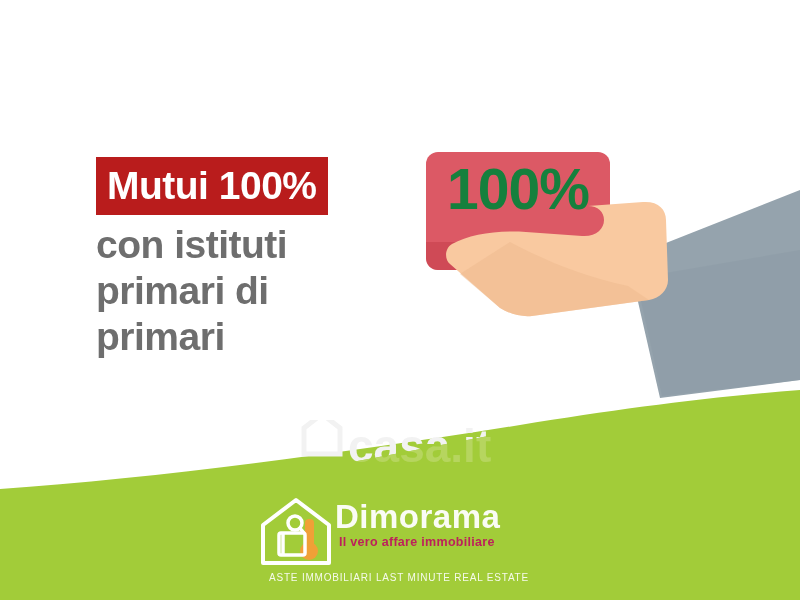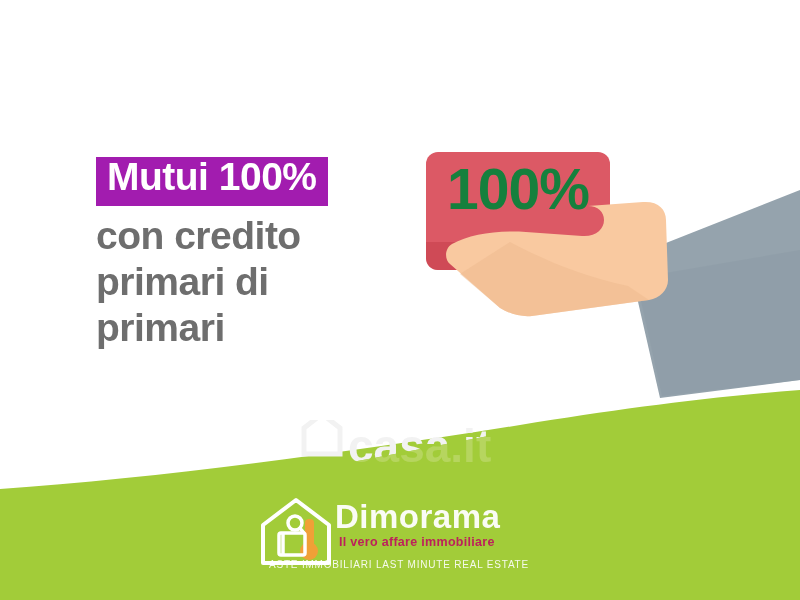--- a/index.html
+++ b/index.html
@@ -39,27 +39,27 @@
 
   
   .headline {
     position: absolute;
     left: 96px;
     top: 157px;
     width: 330px;
   }
   .headline-hl {
     display: inline-block;
-    background: #a21caf;
+    background: #b91c1c;
     color: #ffffff;
     font-size: 39px;
     font-weight: bold;
     line-height: 1.0;
     letter-spacing: -0.5px;
-    padding: 0 11px 10px 11px;
+    padding: 9px 11px 10px 11px;
     white-space: nowrap;
   }
   .headline-rest {
     margin-top: 7px;
     color: #6e6e6e;
     font-size: 39px;
     font-weight: bold;
     line-height: 1.18;
     letter-spacing: -0.5px;
   }
@@ -122,21 +122,21 @@
     color: #be185d;
     font-size: 12.5px;
     font-weight: bold;
     letter-spacing: 0.3px;
     line-height: 1;
     opacity: 0.95;
   }
   .logo-sub {
     position: absolute;
     left: 4px;
-    top: 67px;
+    top: 80px;
     width: 280px;
     text-align: center;
     color: #ffffff;
     font-size: 10px;
     font-weight: normal;
     letter-spacing: 0.8px;
     line-height: 1;
     opacity: 0.9;
   }
 </style>
@@ -169,21 +169,21 @@
       <g fill="#b6d55f" stroke="#b6d55f">
         <path d="M22,8 L40,-6 L58,8 L58,34 L22,34 Z" fill="none" stroke-width="5"></path>
         <text x="66" y="42" font-family="Liberation Sans, sans-serif" font-size="46" font-weight="bold" stroke="none">casa.it</text>
       </g>
     </g>
   </svg>
 
   <div class="headline">
     <div class="headline-hl">Mutui 100%</div>
     <div class="headline-rest">
-      <span>con credito</span>
+      <span>con istituti</span>
       <span>primari di</span>
       <span>primari</span>
     </div>
   </div>
 
   <div class="artwork">
     <svg viewBox="0 0 400 300" width="400" height="300">
 
       <g>
         <path d="M228,128 L400,60 L400,250 L260,268 Z" fill="#95a3ad"></path>

